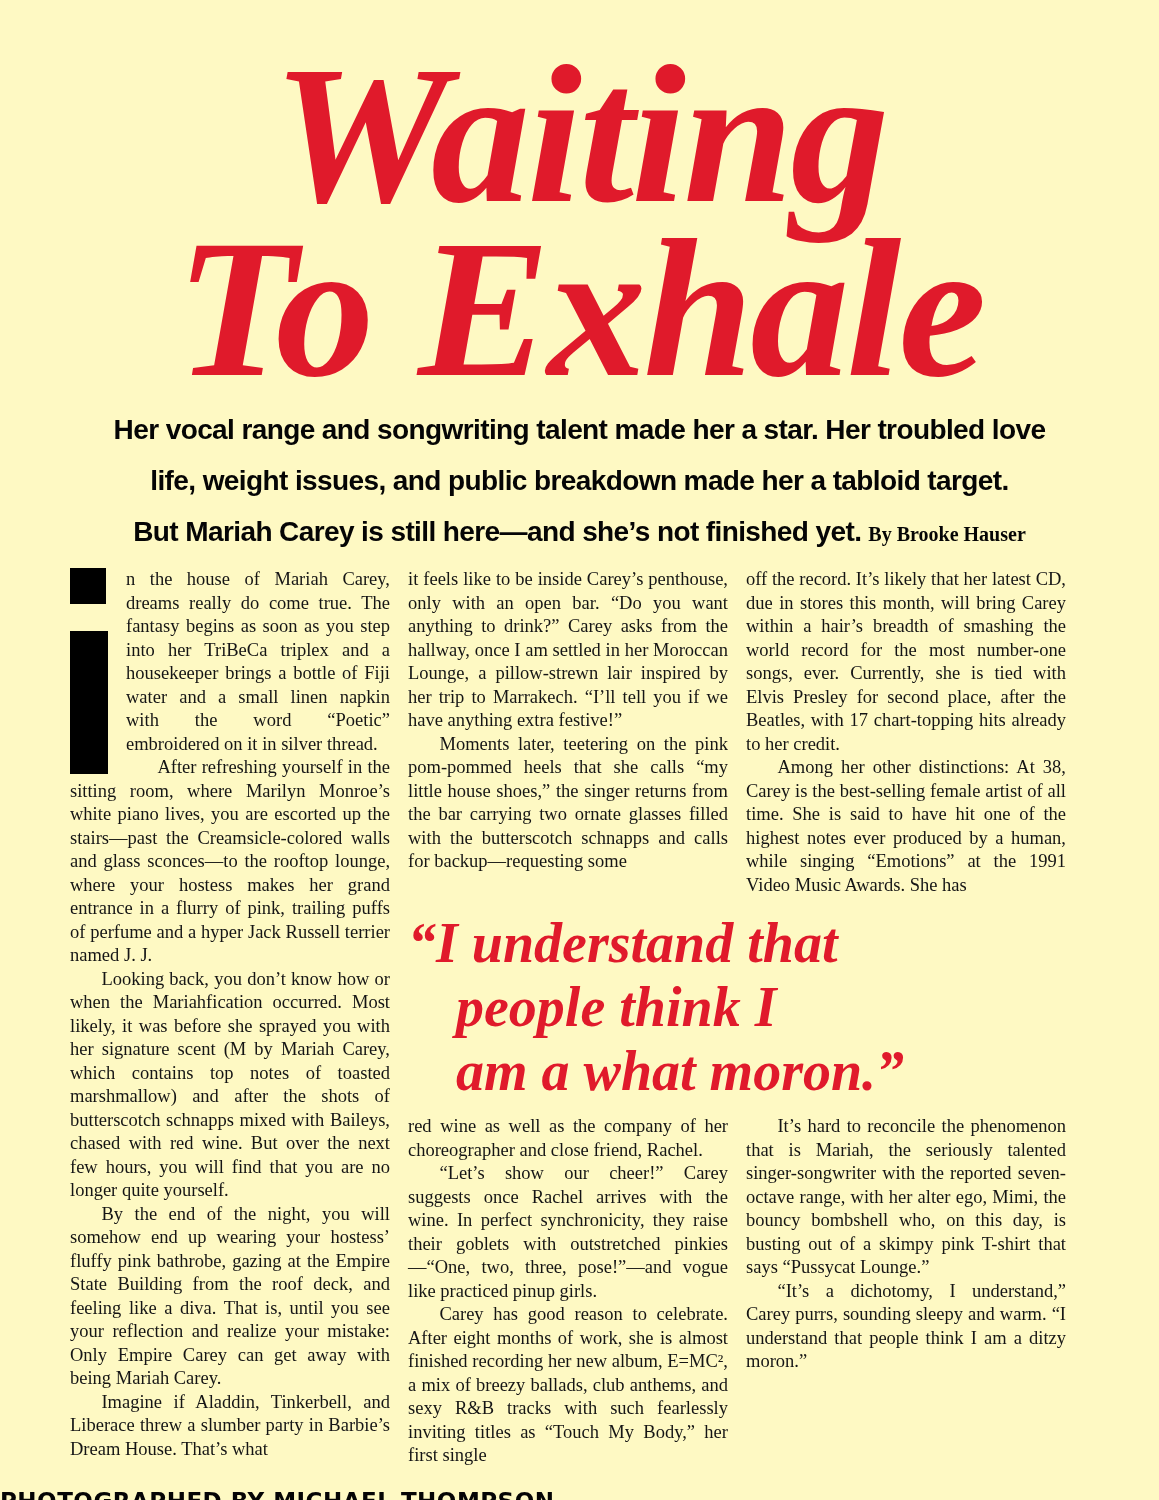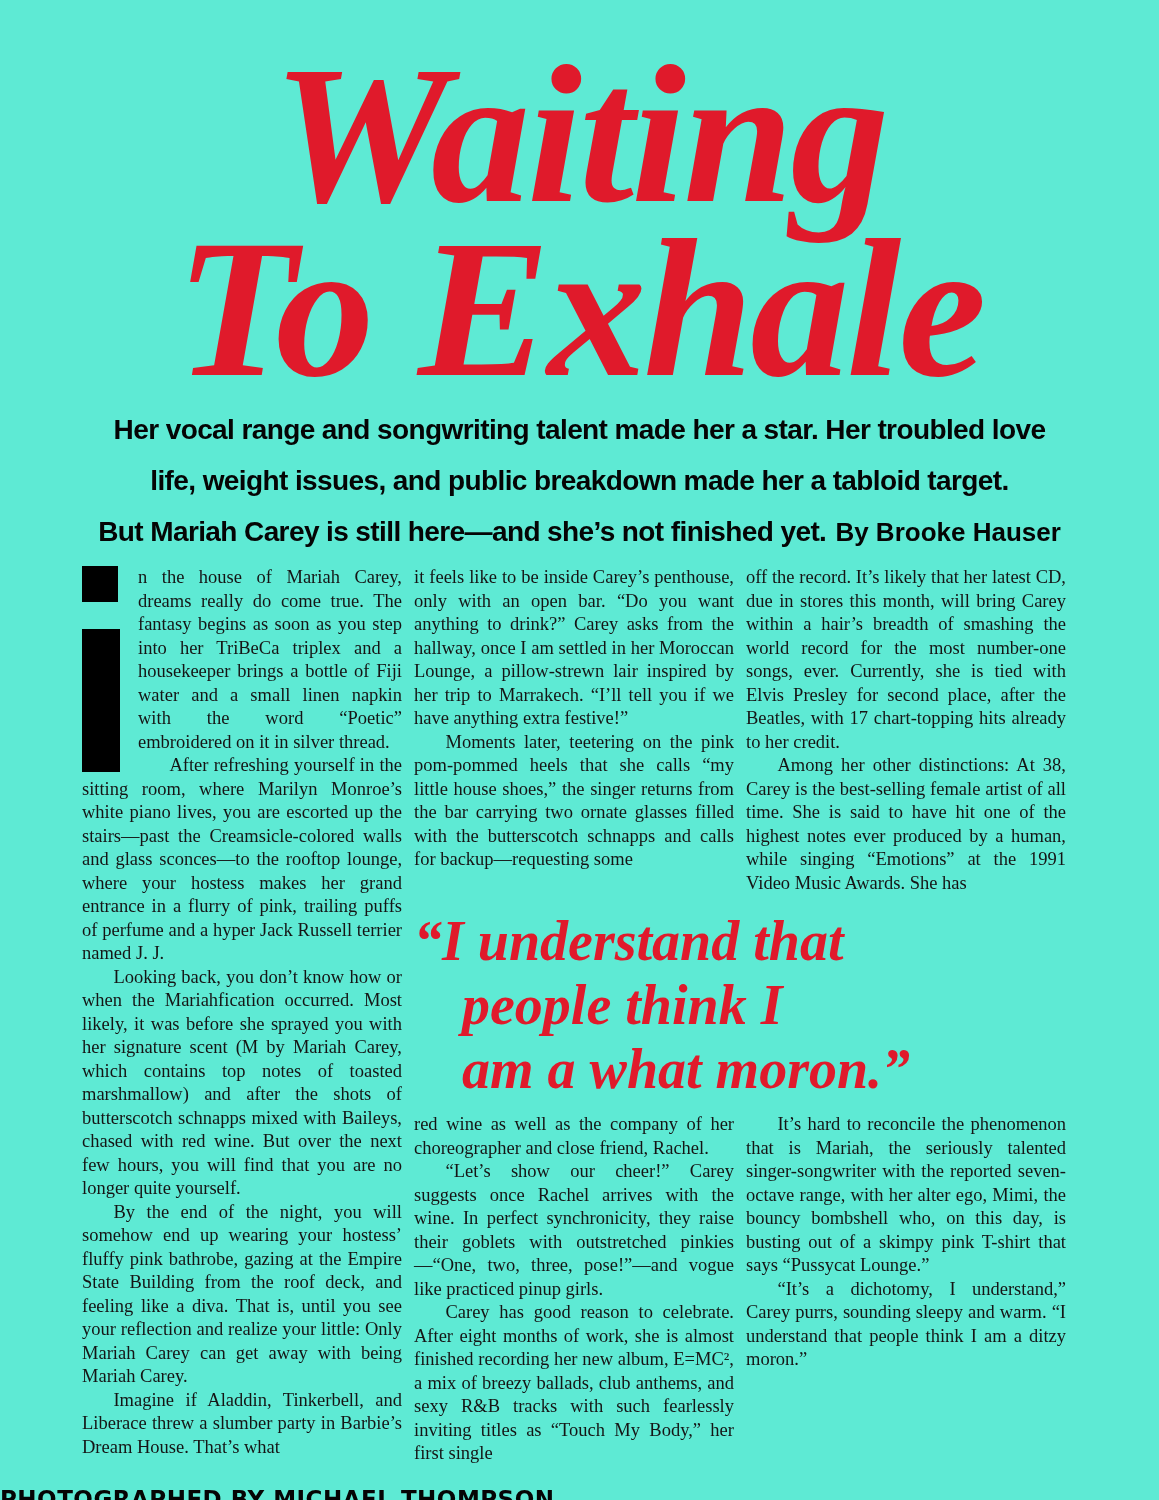--- a/index.html
+++ b/index.html
@@ -1,21 +1,21 @@
 <!DOCTYPE html>
 <html><head>
 <meta charset="utf-8">
 <style>
   * { margin:0; padding:0; box-sizing:border-box; }
   html,body { background:#ffffff; }
   .page {
     position:relative;
     width:1159px; height:1500px;
     margin:0 auto;
-    background:#5eead4;
+    background:#fef9c3;
     overflow:hidden;
     color:#111;
   }
   
   .title-block { padding-top:48px; text-align:center; }
   .title-line {
     font-family:"Liberation Serif", serif;
     font-style:italic; font-weight:bold;
     color:#E01A2B;
     font-size:198px; line-height:0.88;
@@ -26,37 +26,36 @@
   .deck { margin-top:16px; text-align:center; }
   .deck-line {
     font-family:"Liberation Sans", sans-serif;
     font-weight:bold; color:#050505;
     font-size:28px; line-height:36px;
     letter-spacing:-0.6px;
     white-space:nowrap;
     margin-top:15px;
   }
   .byline {
-    font-family:Liberation Sans, sans-serif;
-    font-weight:bold; font-size:26px;
+    font-family:Liberation Serif, serif;
+    font-weight:bold; font-size:20px;
     letter-spacing:0; margin-left:0.35em;text-align:right;
   }
   
   .body-grid {
     margin-top:16px;
     padding:0 93px 0 70px;
     display:grid;
     grid-template-columns:320px 320px 320px;
-    column-gap:12px;
+    column-gap:18px;
     grid-template-rows:auto auto auto;
     font-family:"Liberation Serif", serif;
     font-size:18.5px; line-height:23.5px;
     text-align:justify;
     color:#151515;
-    margin-left:12px;
   }
   .col1 { grid-column:1; grid-row:1 / 4; }
   .col2top { grid-column:2; grid-row:1; }
   .col3top { grid-column:3; grid-row:1; }
   .quote-row { grid-column:2 / 4; grid-row:2; padding:14px 0 12px 0; }
   .col2bot { grid-column:2; grid-row:3; }
   .col3bot { grid-column:3; grid-row:3; }
   .body-grid p.indent { text-indent:1.7em; }
   
   .dropcap { float:left; width:48px; height:206px; margin-right:8px; }
@@ -99,21 +98,21 @@
 
   <div class="body-grid">
 
     <div class="col1">
       <p><span class="dropcap">
             <span class="blk-top" style="display:block"></span>
             <span class="blk-bottom" style="display:block"></span>
           </span><span>n the house of Mariah Carey, dreams really do come true. The fantasy begins as soon as you step into her TriBeCa triplex and a housekeeper brings a bottle of Fiji water and a small linen napkin with the word “Poetic” embroidered on it in silver thread.</span></p>
       <p class="indent">After refreshing yourself in the sitting room, where Marilyn Monroe’s white piano lives, you are escorted up the stairs—past the Creamsicle-colored walls and glass sconces—to the rooftop lounge, where your hostess makes her grand entrance in a flurry of pink, trailing puffs of perfume and a hyper Jack Russell terrier named J. J.</p>
       <p class="indent">Looking back, you don’t know how or when the Mariahfication occurred. Most likely, it was before she sprayed you with her signature scent (M by Mariah Carey, which contains top notes of toasted marshmallow) and after the shots of butterscotch schnapps mixed with Baileys, chased with red wine. But over the next few hours, you will find that you are no longer quite yourself.</p>
-      <p class="indent">By the end of the night, you will somehow end up wearing your hostess’ fluffy pink bathrobe, gazing at the Empire State Building from the roof deck, and feeling like a diva. That is, until you see your reflection and realize your little: Only Mariah Carey can get away with being Mariah Carey.</p>
+      <p class="indent">By the end of the night, you will somehow end up wearing your hostess’ fluffy pink bathrobe, gazing at the Empire State Building from the roof deck, and feeling like a diva. That is, until you see your reflection and realize your mistake: Only Empire Carey can get away with being Mariah Carey.</p>
       <p class="indent">Imagine if Aladdin, Tinkerbell, and Liberace threw a slumber party in Barbie’s Dream House. That’s what</p>
     </div>
 
     <div class="col2top">
       <p>it feels like to be inside Carey’s penthouse, only with an open bar. “Do you want anything to drink?” Carey asks from the hallway, once I am settled in her Moroccan Lounge, a pillow-strewn lair inspired by her trip to Marrakech. “I’ll tell you if we have anything extra festive!”</p>
       <p class="indent">Moments later, teetering on the pink pom-pommed heels that she calls “my little house shoes,” the singer returns from the bar carrying two ornate glasses filled with the butterscotch schnapps and calls for backup—requesting some</p>
     </div>
 
     <div class="col3top">
       <p>off the record. It’s likely that her latest CD, due in stores this month, will bring Carey within a hair’s breadth of smashing the world record for the most number-one songs, ever. Currently, she is tied with Elvis Presley for second place, after the Beatles, with 17 chart-topping hits already to her credit.</p>

